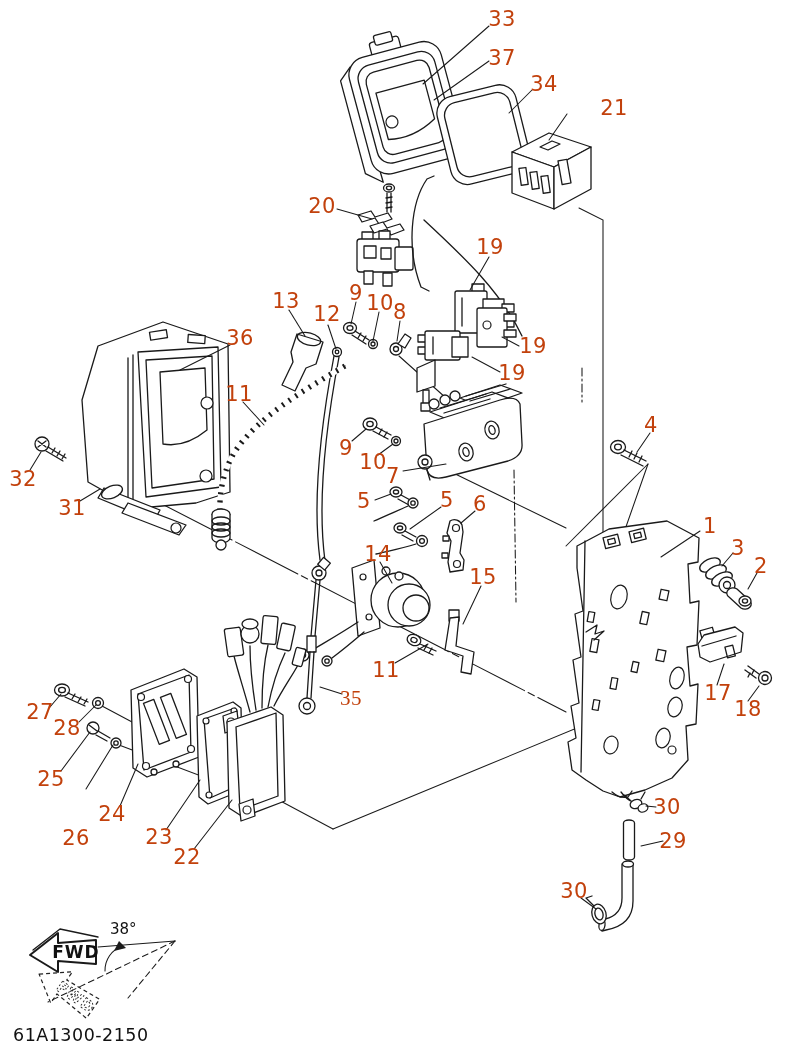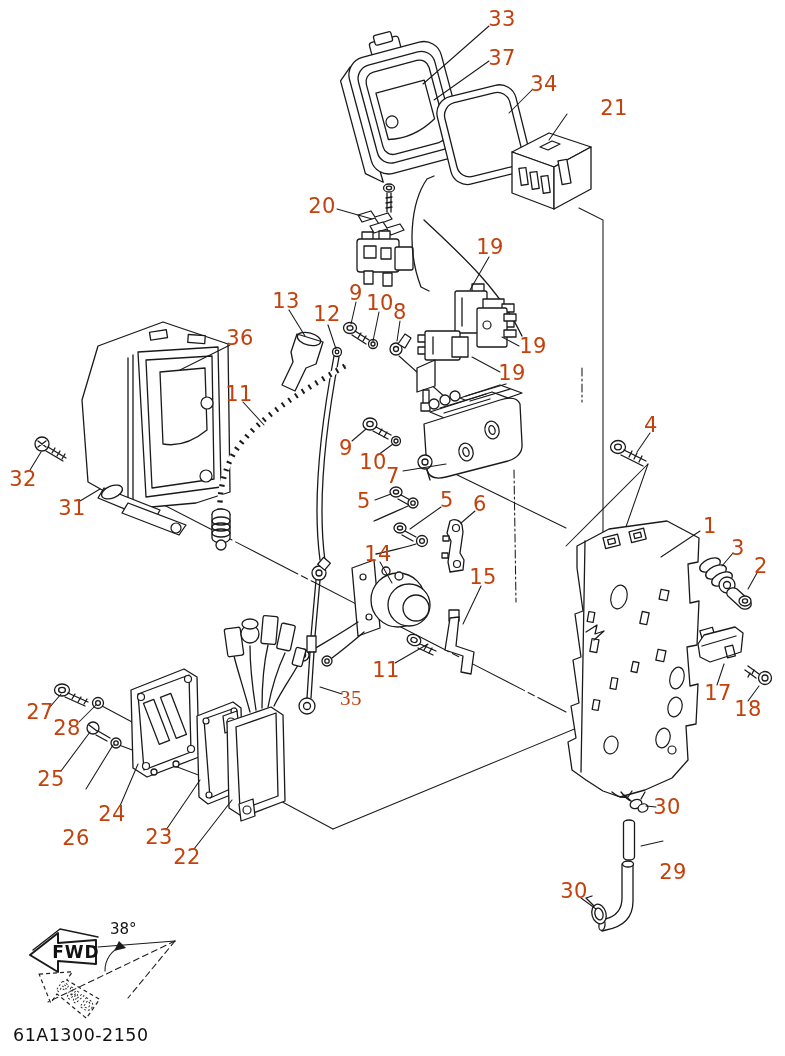--- a/index.html
+++ b/index.html
@@ -532,17 +532,17 @@
       <div class="callout" style="left: 718px; top: 693px;">17</div>
       <div class="callout" style="left: 748px; top: 709px;">18</div>
       <div class="callout" style="left: 40px; top: 712px;">27</div>
       <div class="callout" style="left: 67px; top: 728px;">28</div>
       <div class="callout" style="left: 51px; top: 779px;">25</div>
       <div class="callout" style="left: 76px; top: 795px; margin-top: 43px;">26</div>
       <div class="callout" style="left: 112px; top: 814px;">24</div>
       <div class="callout" style="left: 159px; top: 837px;">23</div>
       <div class="callout" style="left: 187px; top: 857px;">22</div>
       <div class="callout" style="left: 667px; top: 807px;">30</div>
-      <div class="callout" style="left: 673px; top: 841px; margin-top: 31px;">29</div>
+      <div class="callout" style="left: 673px; top: 841px;">29</div>
       <div class="callout" style="left: 574px; top: 891px;">30</div>
     </div>
 <div class="code">61A1300-2150</div>
 </div>
 
 </body></html>

